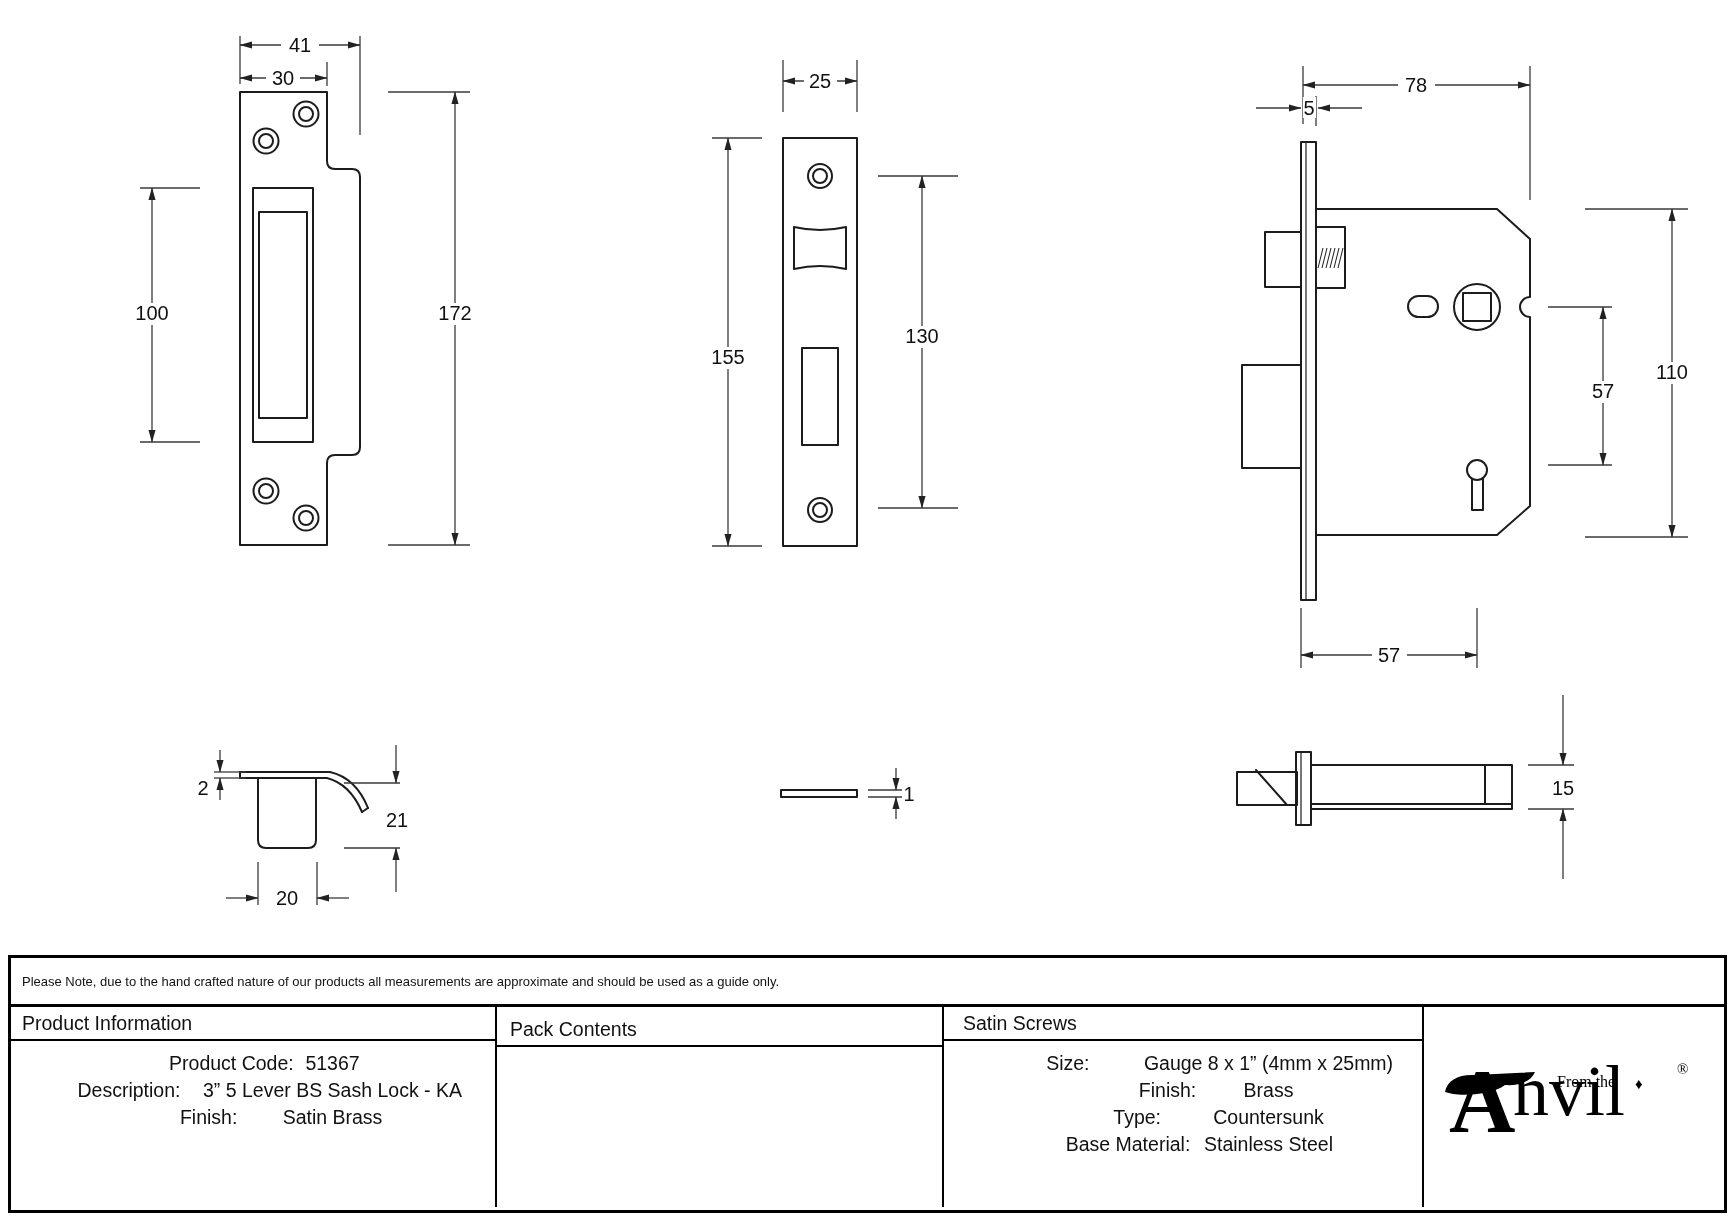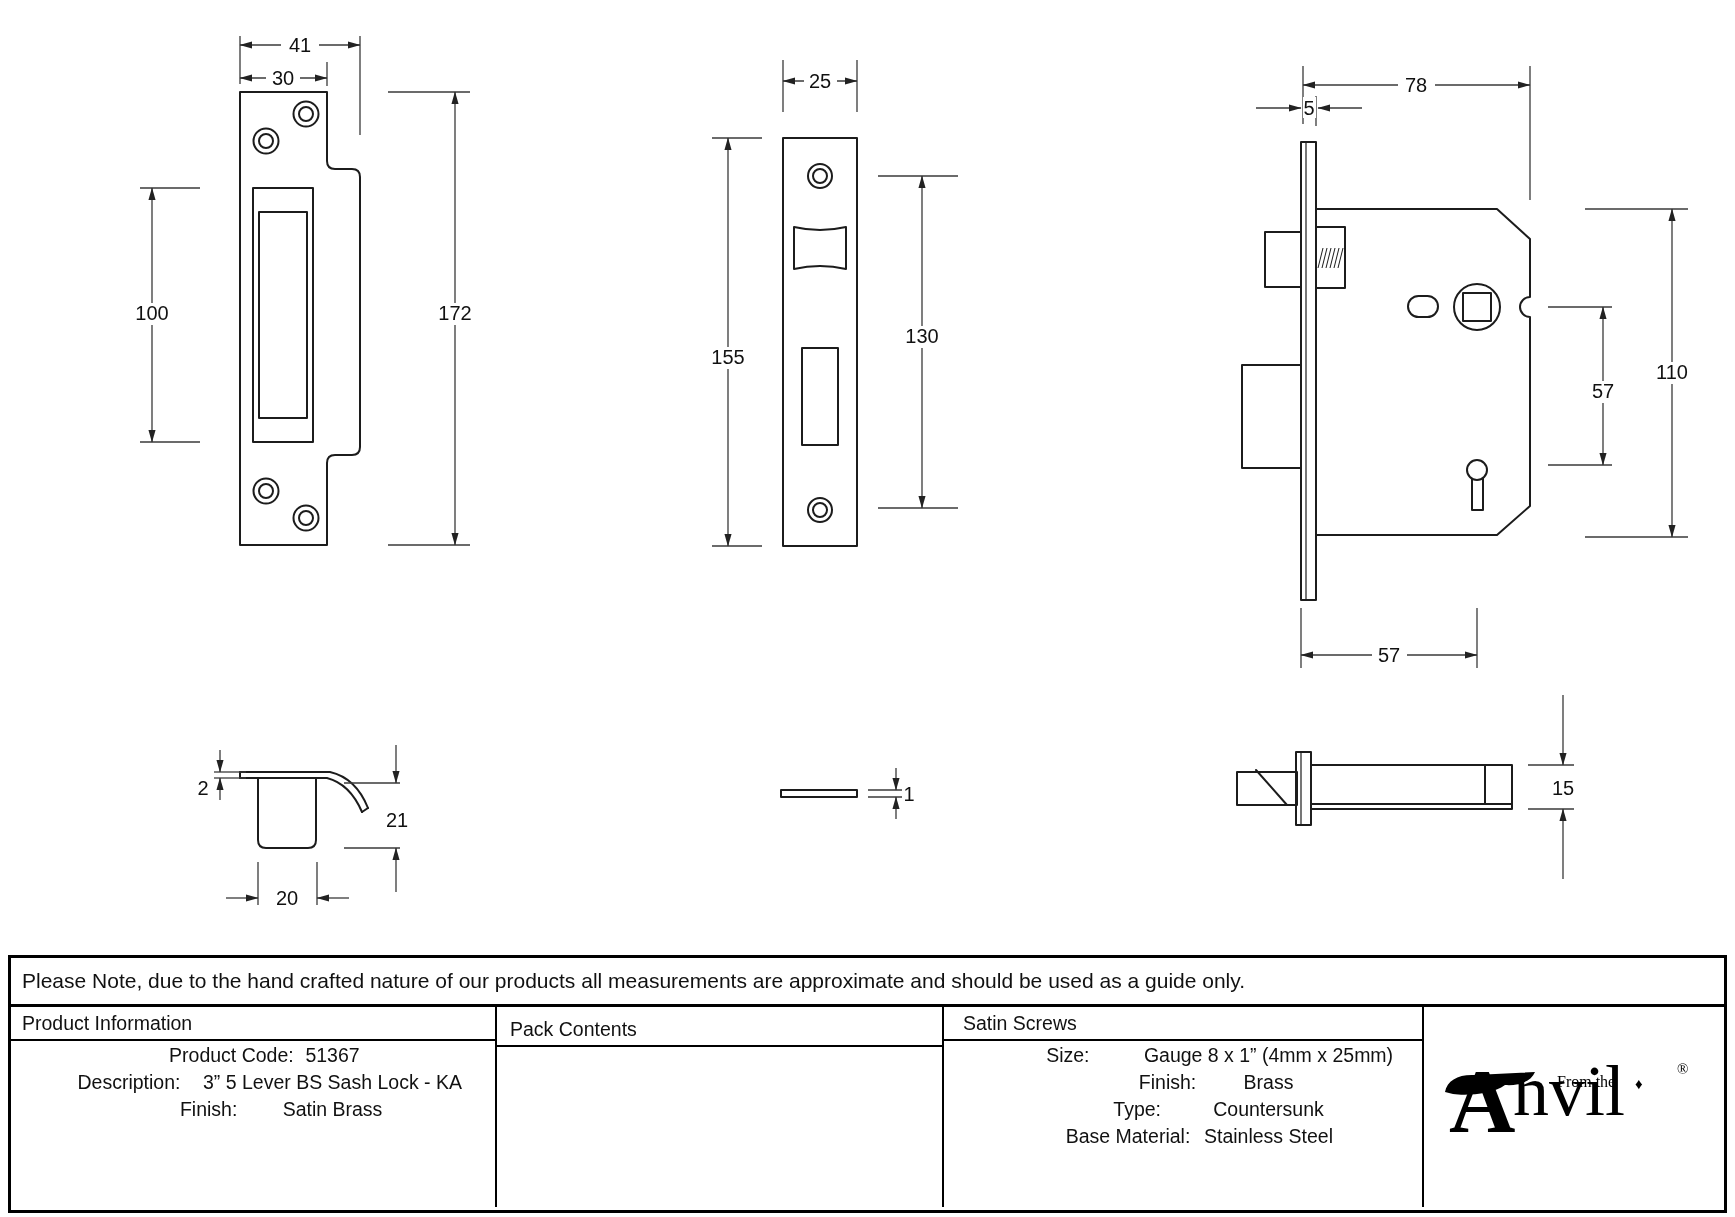--- a/index.html
+++ b/index.html
@@ -10,27 +10,27 @@
   .obj  { fill:none; stroke:#1c1c1c; stroke-width:2; stroke-linejoin:round; stroke-linecap:round; }
   .obj-thin { fill:none; stroke:#1c1c1c; stroke-width:1.2; }
   .dim  { fill:none; stroke:#3a3a3a; stroke-width:1.3; }
   .hatch{ fill:none; stroke:#1c1c1c; stroke-width:1; }
   .lblbg{ fill:#ffffff; }
   .dimtxt { font-family:"Liberation Sans",sans-serif; font-size:20px; fill:#111; }
 
   .info-table { position:absolute; left:8px; top:955px; width:1719px; height:258px;
                 border:3px solid #000; background:#fff; }
   .note-row { height:49px; border-bottom:3px solid #000; display:flex; align-items:center;
-              padding-left:11px; font-size:21px; }
+              padding-left:11px; font-size:13px; }
   .cols { display:grid; grid-template-columns:486px 447px 480px auto; height:200px;text-align:center; }
   .col  { border-right:2px solid #000; overflow:hidden; }
   .col:last-child { border-right:none; }
   .col-header { height:34px; border-bottom:2px solid #000; display:flex; align-items:center; font-size:19.5px; }
   .pad1 { padding-left:11px; } .pad2 { padding-left:13px;margin-top:6px; } .pad3 { padding-left:19px; }
-  .col-body { padding-top:1px; font-size:19.5px; line-height:27px; }
+  .col-body { padding-top:9px; font-size:19.5px; line-height:27px; }
   .kv .k { display:inline-block; vertical-align:top; }
   .w148 .k { width:148px; } .w152 .k { width:152px; }
 
   .logo-cell { display:flex; align-items:center; justify-content:center; }
   .logo { position:relative; width:250px; height:84px; font-family:"Liberation Serif",serif; color:#000; }
   .logo-a    { position:absolute; left:0;  top:-10px; font-size:92px; line-height:1; font-weight:bold; letter-spacing:-2px; }
   .logo-nvil { position:absolute; left:64px; top:-10px; font-size:72px; line-height:1; }
   .logo-fromthe { position:absolute; left:108px; top:8px; font-size:16px; white-space:nowrap; }
   .logo-diamond { position:absolute; left:186px; top:11px; font-size:15px; }
   .logo-reg  { position:absolute; left:228px; top:-4px; font-size:15px; }

